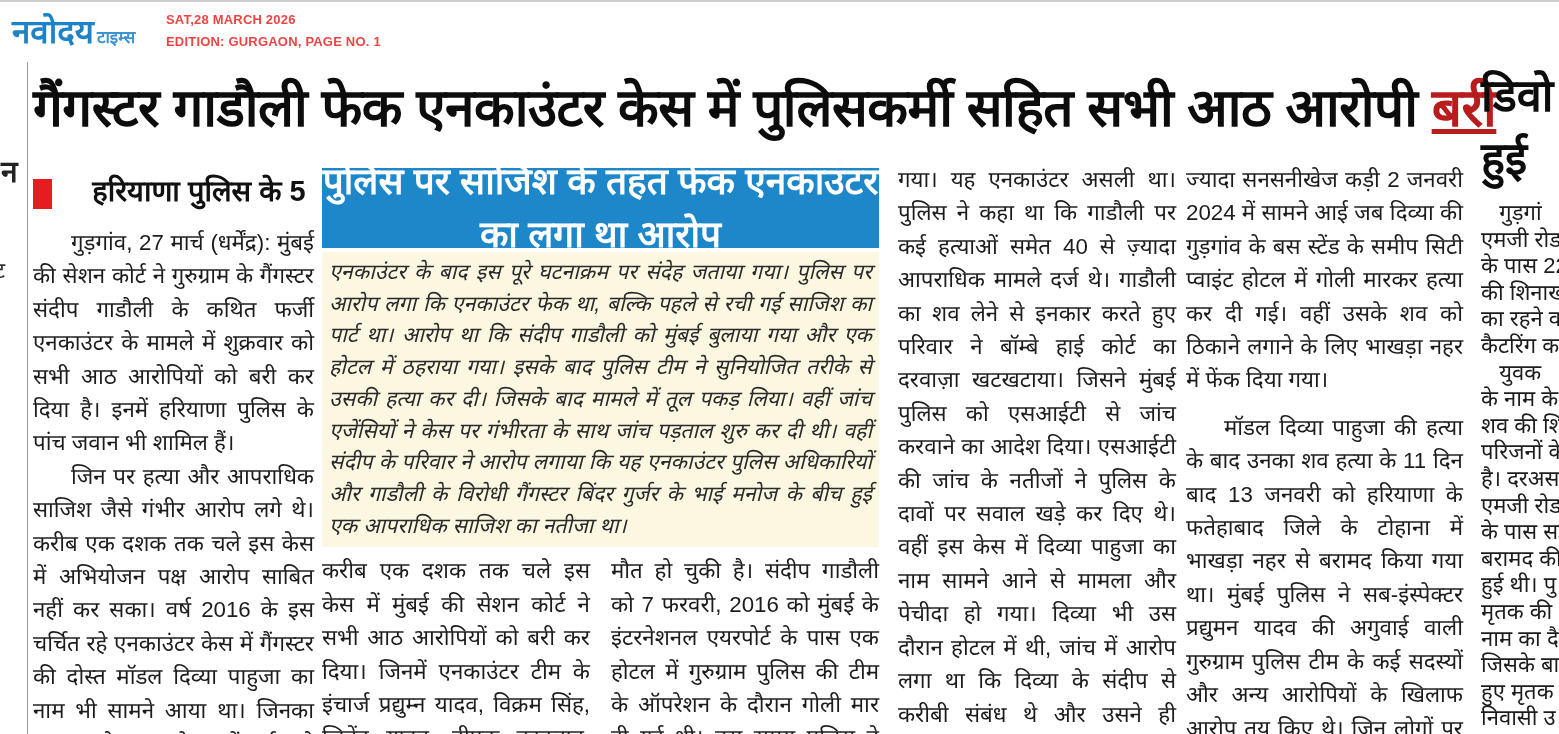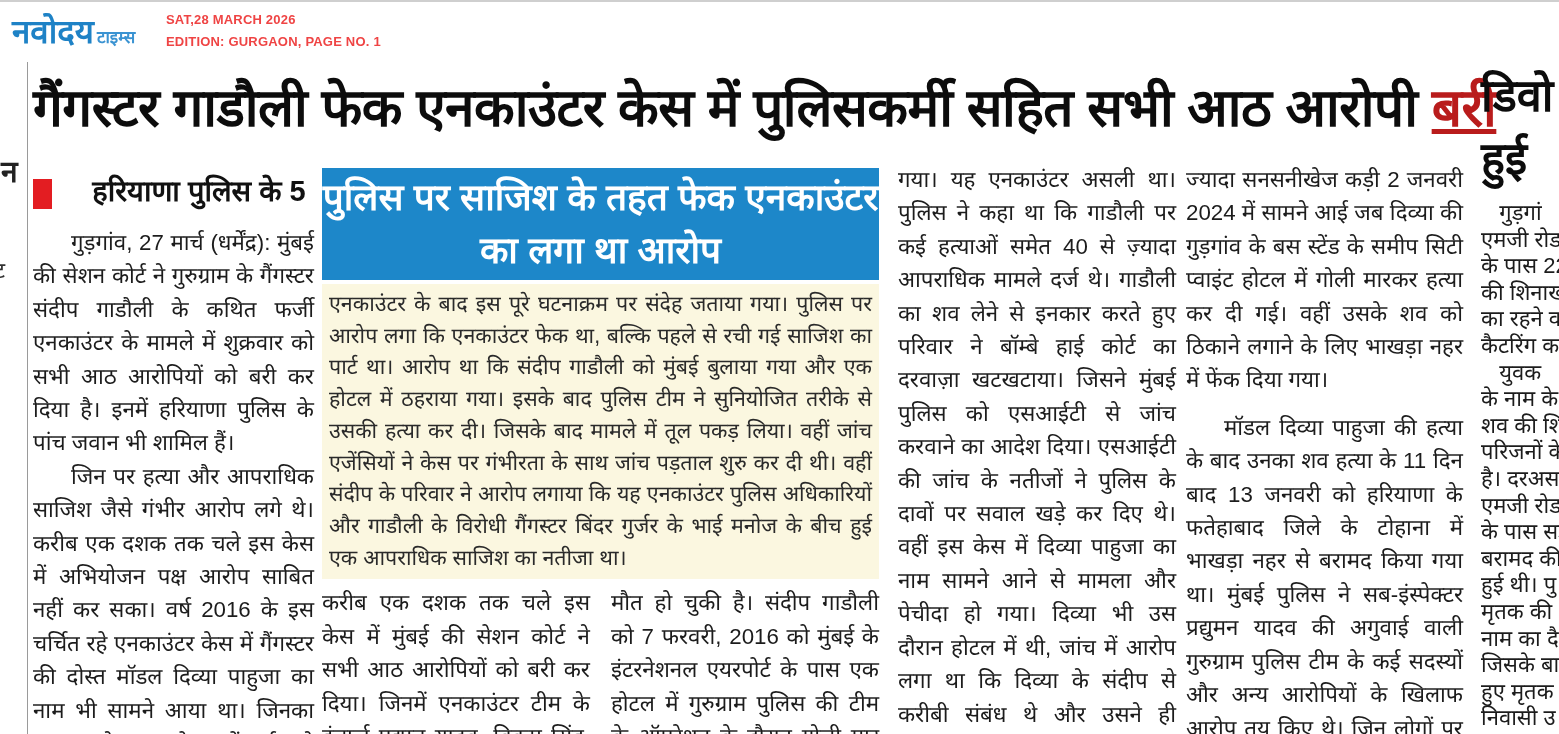--- a/index.html
+++ b/index.html
@@ -21,22 +21,22 @@
   
   .body{font-size:22.3px;line-height:33.4px;color:#1c1c1c;text-align:justify;margin:0;}
   .indent{text-indent:38px;}
   
   .col1{position:absolute;left:33px;top:168px;width:281px;}
   .subhead{display:flex;align-items:flex-start;margin-bottom:14px;gap:32px;}
   .red-square{flex:0 0 auto;width:19px;height:30px;background:#e31d22;margin-top:9px;}
   .subhead-text{flex:1;text-align:center;font-size:29px;font-weight:800;color:#111;line-height:42px;}
   
   .middle{position:absolute;left:322px;top:166px;width:557px;}
-  .blue-box{height:112px;background:#1d87c9;color:#ffffff;display:flex;align-items:center;justify-content:center;text-align:center;font-size:37px;font-weight:800;line-height:53px;}
-  .yellow-box{margin-top:4px;background:#fbf7e0;padding:5px 7px;font-size:21.4px;line-height:31.7px;color:#2a2a2a;text-align:justify;}
+  .blue-box{height:80px;background:#1d87c9;color:#ffffff;display:flex;align-items:center;justify-content:center;text-align:center;font-size:37px;font-weight:800;line-height:53px;}
+  .yellow-box{margin-top:4px;background:#fbf7e0;padding:5px 7px;font-size:21.4px;line-height:31.7px;color:#2a2a2a;text-align:justify;font-style:italic;}
   .subcols{margin-top:7px;display:flex;gap:21px;}
   .subcol{flex:1;}
   
   .col4{position:absolute;left:898px;top:161px;width:278px;}
   .col5{position:absolute;left:1186px;top:161px;width:277px;}
   .col5 .body + .body{margin-top:0;}
   
   .side-article{position:absolute;left:1481px;top:62px;width:260px;}
   .side-headline{font-size:45px;font-weight:800;color:#0c0c0c;line-height:63px;white-space:pre-line;}
   .side-body{margin-top:10px;font-size:22px;line-height:26.6px;color:#1c1c1c;white-space:pre-line;}

